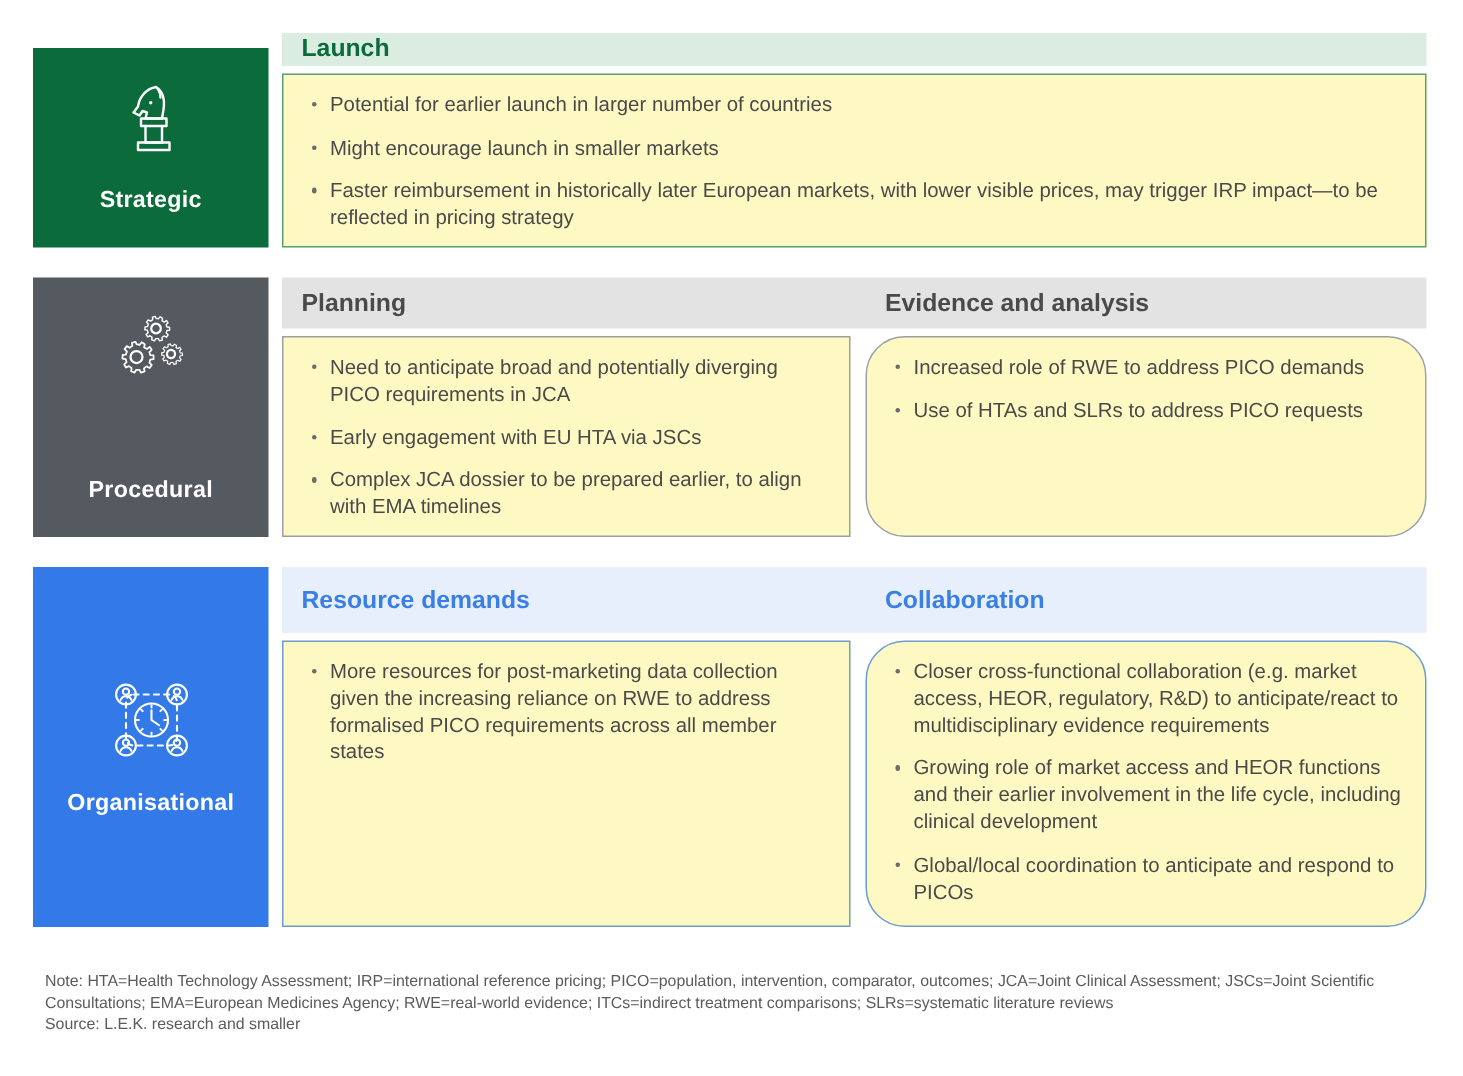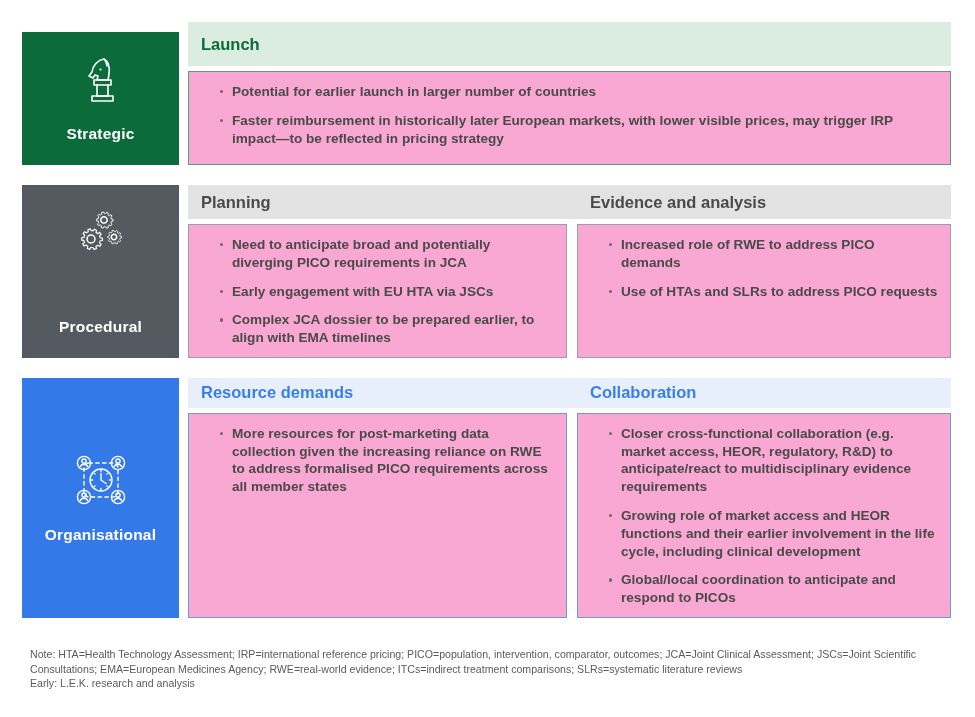--- a/index.html
+++ b/index.html
@@ -47,23 +47,22 @@
     display: flex;
     align-items: center;
     height: 100%;
     padding-left: 13px;
     font-size: 16.5px;
     font-weight: bold;
   }
   .boxes { flex: 1 1 auto; display: flex; gap: 10px; padding-top: 5px; }
   .box {
     border: 1px solid #9aa0a6;
-    background: #f9a8d4;
-    padding: 11px 12px 10px 24px;
-    font-weight: bold;
+    background: #fef9c3;
+    padding: 11px 12px 10px 12px;
   }
 
   ul.bullets { list-style: none; }
   ul.bullets li {
     position: relative;
     padding-left: 19px;
     margin-bottom: 11px;
     font-size: 13.6px;
     line-height: 1.31;
     color: #4a4a4a;
@@ -95,21 +94,21 @@
   
   #row-organisational { left: 22px; top: 378px; width: 929px; height: 240px; }
   #row-organisational .cat-tile { background: #337ae8; }
   #row-organisational .headband { background: #e7effc; }
   #row-organisational .headband .head-cell { color: #3a7fe6; }
   #row-organisational .box { border-color: #6d9cd0; }
 
   
   .col-full  { flex: 0 0 100%; }
   .col-left  { flex: 0 0 379px; }
-  .col-right { flex: 1 1 auto; }
+  .col-right { flex: 1 1 auto; border-radius: 26px; }
   .head-left  { flex: 0 0 389px; }
   .head-right { flex: 1 1 auto; }
 
   
   .footnotes {
     position: absolute;
     left: 30px; top: 647px; width: 920px;
     font-size: 10.6px;
     line-height: 1.38;
     color: #5b5b5b;
@@ -136,20 +135,21 @@
       <span class="cat-label">Strategic</span>
     </div>
     <div class="cols">
       <div class="headband">
         <div class="head-cell col-full">Launch</div>
       </div>
       <div class="boxes">
         <div class="box col-full">
           <ul class="bullets">
             <li>Potential for earlier launch in larger number of countries</li>
+            <li>Might encourage launch in smaller markets</li>
             <li>Faster reimbursement in historically later European markets, with lower visible prices, may trigger IRP impact—to be reflected in pricing strategy</li>
           </ul>
         </div>
       </div>
     </div>
   </div>
 
   <div class="row" id="row-procedural">
     <div class="cat-tile">
       <span class="cat-icon">
@@ -251,16 +251,16 @@
             <li>Growing role of market access and HEOR functions and their earlier involvement in the life cycle, including clinical development</li>
             <li>Global/local coordination to anticipate and respond to PICOs</li>
           </ul>
         </div>
       </div>
     </div>
   </div>
 
   <div class="footnotes">
     <p>Note: HTA=Health Technology Assessment; IRP=international reference pricing; PICO=population, intervention, comparator, outcomes; JCA=Joint Clinical Assessment; JSCs=Joint Scientific Consultations; EMA=European Medicines Agency; RWE=real-world evidence; ITCs=indirect treatment comparisons; SLRs=systematic literature reviews</p>
-    <p>Early: L.E.K. research and analysis</p>
+    <p>Source: L.E.K. research and smaller</p>
   </div>
 
 </div>
 
 </body></html>

